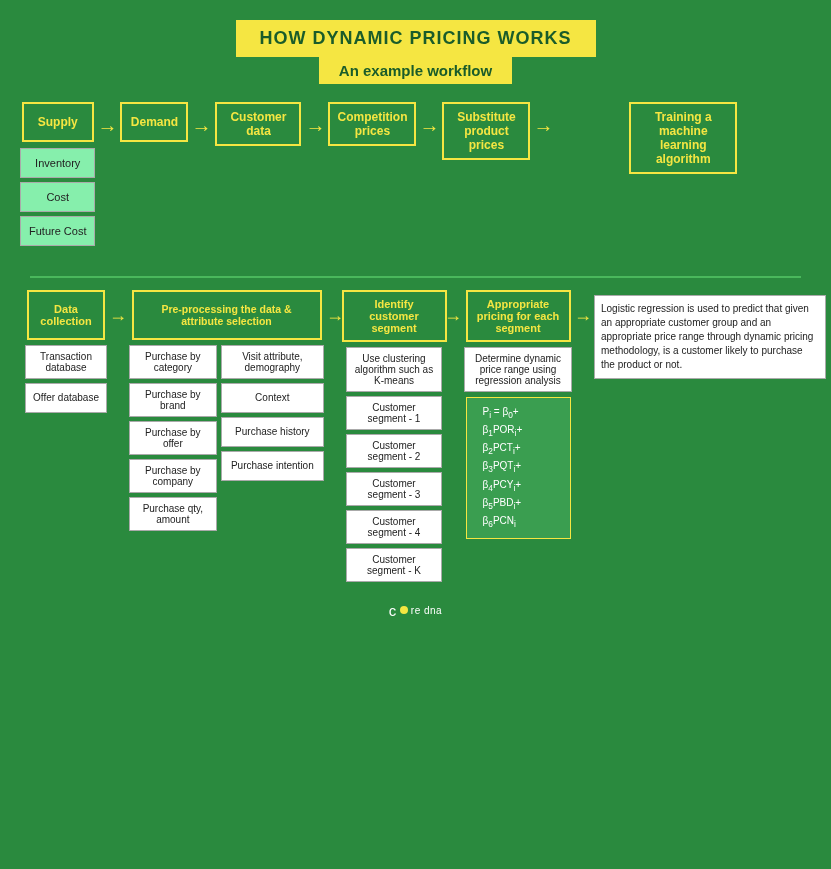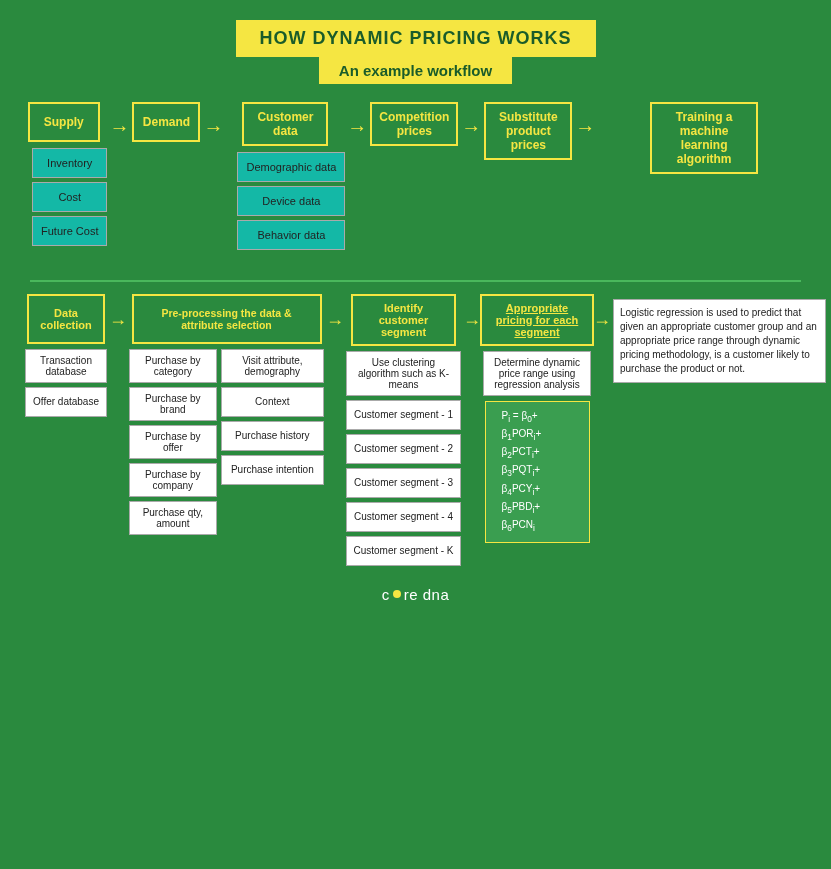--- a/index.html
+++ b/index.html
@@ -69,31 +69,30 @@
     }
 
     .s1-sub-items {
       display: flex;
       flex-direction: column;
       gap: 4px;
       margin-top: 6px;
     }
 
     .s1-item {
-      background: #14b8a6;
+      background: #86efac;
       border: 1.5px solid #aaa;
       color: #222;
       font-size: 11px;
       text-align: center;
       padding: 8px 8px;
       min-height: 30px;
       display: flex;
       align-items: center;
       justify-content: center;
-      margin-left: 12px;
     }
 
     .arrow-right {
       color: #f5e642;
       font-size: 20px;
       align-self: flex-start;
       margin-top: 12px;
       padding: 0 2px;
     }
 
@@ -229,25 +228,20 @@
     <div class="arrow-right">→</div>
 
     <div class="s1-col" style="min-width:70px;">
       <div class="s1-header" style="width:68px;">Demand</div>
     </div>
 
     <div class="arrow-right">→</div>
 
     <div class="s1-col" style="min-width:90px;">
       <div class="s1-header" style="width:86px;">Customer data</div>
-      <div class="s1-sub-items">
-        <div class="s1-item">Demographic data</div>
-        <div class="s1-item">Device data</div>
-        <div class="s1-item">Behavior data</div>
-      </div>
     </div>
 
     <div class="arrow-right">→</div>
 
     <div class="s1-col" style="min-width:90px;">
       <div class="s1-header" style="width:88px;">Competition prices</div>
     </div>
 
     <div class="arrow-right">→</div>
 
@@ -293,36 +287,36 @@
           <div class="s2-item">Visit attribute, demography</div>
           <div class="s2-item">Context</div>
           <div class="s2-item">Purchase history</div>
           <div class="s2-item">Purchase intention</div>
         </div>
       </div>
     </div>
 
     <div class="s2-arrow">→</div>
 
-    <div class="s2-col" style="width:115px; flex-shrink:0;">
+    <div class="s2-col" style="width:96px; flex-shrink:0;">
       <div class="s2-header" style="width:105px;">Identify customer segment</div>
       <div class="s2-items">
         <div class="s2-item">Use clustering algorithm such as K-means</div>
         <div class="s2-item">Customer segment - 1</div>
         <div class="s2-item">Customer segment - 2</div>
         <div class="s2-item">Customer segment - 3</div>
         <div class="s2-item">Customer segment - 4</div>
         <div class="s2-item">Customer segment - K</div>
       </div>
     </div>
 
     <div class="s2-arrow">→</div>
 
     <div class="s2-col" style="width:108px; flex-shrink:0;">
-      <div class="s2-header" style="width:114px; font-weight:900;text-decoration:underline;">Appropriate pricing for each segment</div>
+      <div class="s2-header" style="width:105px; font-weight:900;">Appropriate pricing for each segment</div>
       <div class="s2-items">
         <div class="s2-item">Determine dynamic price range using regression analysis</div>
       </div>
       <div class="formula-box" style="width:105px; margin-top:5px;">
         <span class="formula-line">P<sub>i</sub> = β<sub>0</sub>+</span>
         <span class="formula-line">β<sub>1</sub>POR<sub>i</sub>+</span>
         <span class="formula-line">β<sub>2</sub>PCT<sub>i</sub>+</span>
         <span class="formula-line">β<sub>3</sub>PQT<sub>i</sub>+</span>
         <span class="formula-line">β<sub>4</sub>PCY<sub>i</sub>+</span>
         <span class="formula-line">β<sub>5</sub>PBD<sub>i</sub>+</span>
@@ -337,14 +331,14 @@
         <div class="s2-item" style="text-align:left; font-size:10px; line-height:1.4; min-height:60px; padding:6px;">Logistic regression is used to predict that given an appropriate customer group and an appropriate price range through dynamic pricing methodology, is a customer likely to purchase the product or not.</div>
       </div>
     </div>
 
   </div>
 </div>
 
 <div class="coredna-logo">
   <span style="font-size:15px; letter-spacing:0.5px;">c</span>
   <span class="coredna-dot"></span>
-  <span style="font-size:15px; letter-spacing:0.5px;">re dna</span>
+  <span style="font-size:10px; letter-spacing:0.5px;">re dna</span>
 </div>
 
 </body></html>

